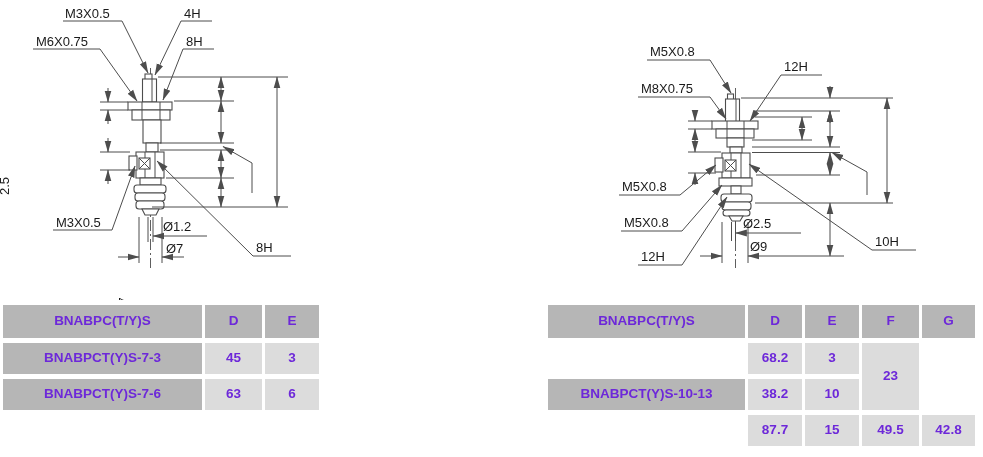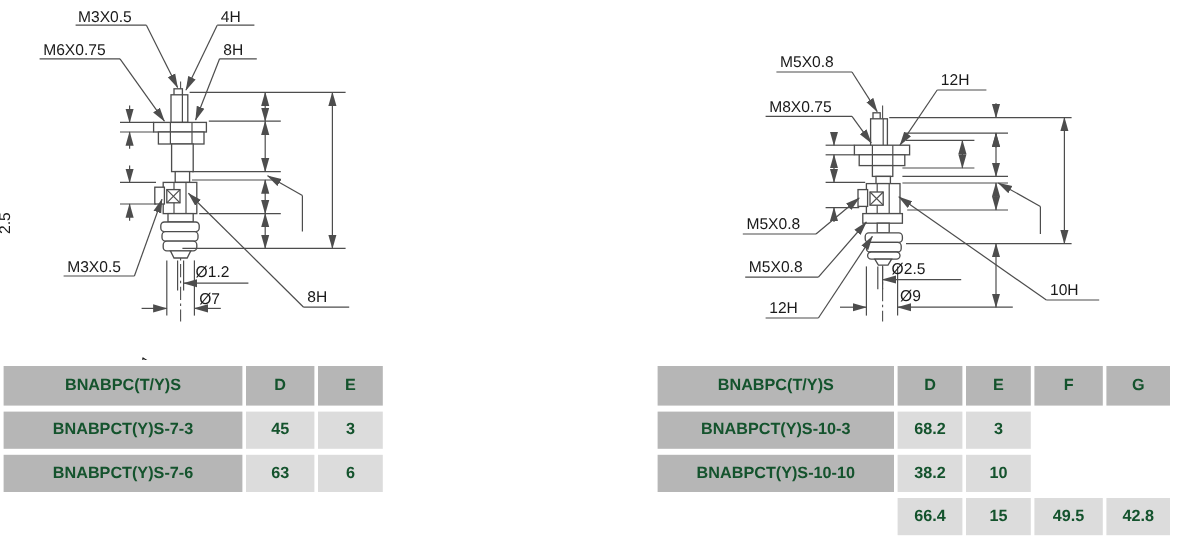--- a/index.html
+++ b/index.html
@@ -17,21 +17,21 @@
   svg text{
     font-family:"Liberation Sans","DejaVu Sans",sans-serif;
     font-size:13px;fill:var(--txt);
   }
   .ln{stroke:var(--line);stroke-width:1;fill:none}
   .part{stroke:var(--line);stroke-width:1.1;fill:#ffffff}
   .cl{stroke:var(--line);stroke-width:0.9;fill:none;stroke-dasharray:11 3 2 3}
   .rot{text-anchor:middle;dominant-baseline:central}
   .tbl{
     position:absolute;display:grid;gap:5px 3px;
-    font-size:13.5px;font-weight:bold;color:#14532d;
+    font-size:13.5px;font-weight:bold;color:#6d28d9;
   }
   .tbl .c{
     display:flex;align-items:center;justify-content:center;
     text-align:center;line-height:1.1;
   }
   .hc,.nc{background:var(--hdr-bg)}
   .dc{background:var(--cell-bg)}
 </style>
 </head>
 <body>
@@ -261,25 +261,25 @@
   <div class="c dc">6</div>
 </div>
 
 <div class="tbl" style="left:548px;top:305px;grid-template-columns:197px 54px 54px 57px 53px;grid-template-rows:33px 31px 31px 31px;">
   <div class="c hc" style="grid-area:1/1">BNABPC(T/Y)S</div>
   <div class="c hc" style="grid-area:1/2">D</div>
   <div class="c hc" style="grid-area:1/3">E</div>
   <div class="c hc" style="grid-area:1/4">F</div>
   <div class="c hc" style="grid-area:1/5">G</div>
 
-  <div class="c nc" style="grid-area:2/1">BNABPCT(Y)S-10-3</div>
   <div class="c dc" style="grid-area:2/2">68.2</div>
   <div class="c dc" style="grid-area:2/3">3</div>
-
-  <div class="c nc" style="grid-area:3/1">BNABPCT(Y)S-10-10</div>
+  <div class="c dc" style="grid-row:2/span 2;grid-column:4">23</div>
+
+  <div class="c nc" style="grid-area:3/1">BNABPCT(Y)S-10-13</div>
   <div class="c dc" style="grid-area:3/2">38.2</div>
   <div class="c dc" style="grid-area:3/3">10</div>
 
-  <div class="c dc" style="grid-area:4/2">66.4</div>
+  <div class="c dc" style="grid-area:4/2">87.7</div>
   <div class="c dc" style="grid-area:4/3">15</div>
   <div class="c dc" style="grid-area:4/4">49.5</div>
   <div class="c dc" style="grid-area:4/5">42.8</div>
 </div>
 
 </body></html>

